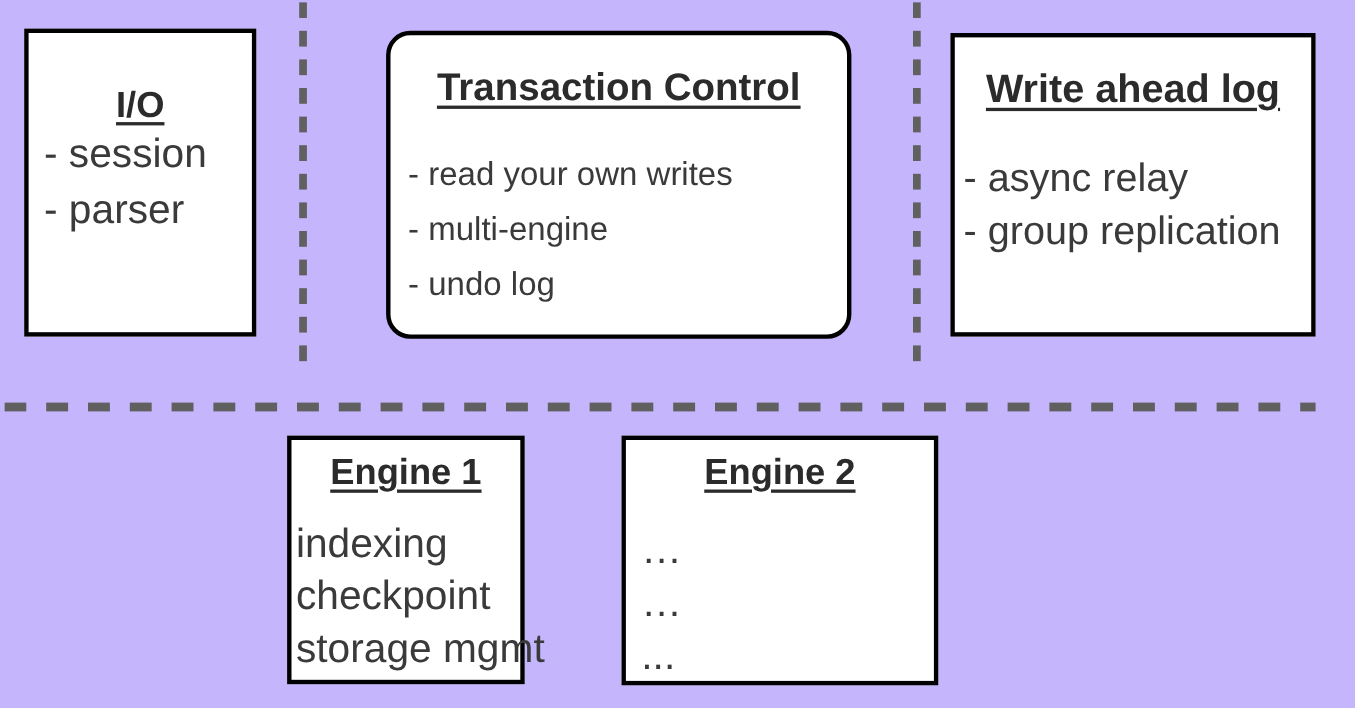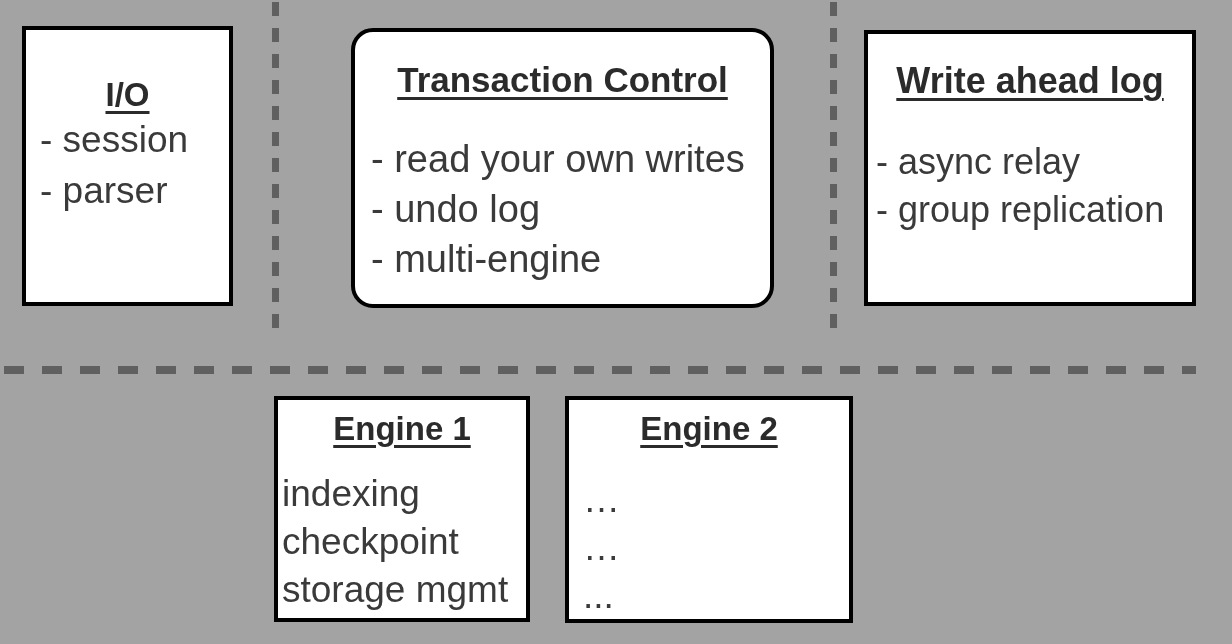--- a/index.html
+++ b/index.html
@@ -7,21 +7,21 @@
     padding: 0;
     background: #ffffff;
   }
   body {
     font-family: "Liberation Sans", sans-serif;
   }
   #canvas {
     position: relative;
     width: 1232px;
     height: 644px;
-    background: #a3a3a3;
+    background: #c4b5fd;
     overflow: hidden;
   }
 
   
   .box {
     position: absolute;
     box-sizing: border-box;
     background: #ffffff;
     border: 4px solid #000000;
   }
@@ -39,28 +39,28 @@
     white-space: nowrap;
   }
   .box-body .line {
     white-space: pre;
   }
 
   
   #box-io        { left: 22px;  top: 26px;  width: 211px; height: 280px; }
   #box-txn       { left: 351px; top: 28px;  width: 423px; height: 280px; border-radius: 22px; }
   #box-wal       { left: 864px; top: 30px;  width: 332px; height: 276px; }
-  #box-engine-1  { left: 274px; top: 396px; width: 256px; height: 226px; }
+  #box-engine-1  { left: 261px; top: 396px; width: 216px; height: 226px; }
   #box-engine-2  { left: 565px; top: 396px; width: 288px; height: 227px; }
 
   #box-io .box-title       { font-size: 33px; margin-top: 46px; }
   #box-io .box-body        { font-size: 37px; line-height: 51px; padding-left: 14px; }
 
   #box-txn .box-title      { font-size: 35px; margin-top: 28px; }
-  #box-txn .box-body       { font-size: 38px; line-height: 50px; margin-top: 34px; padding-left: 16px; }
+  #box-txn .box-body       { font-size: 30px; line-height: 50px; margin-top: 34px; padding-left: 16px; }
 
   #box-wal .box-title      { font-size: 36px; margin-top: 26px; }
   #box-wal .box-body       { font-size: 36px; line-height: 48px; margin-top: 36px; padding-left: 8px; }
 
   #box-engine-1 .box-title { font-size: 33px; margin-top: 10px; }
   #box-engine-1 .box-body  { font-size: 37px; line-height: 48px; margin-top: 22px; padding-left: 4px; }
 
   #box-engine-2 .box-title { font-size: 33px; margin-top: 10px; }
   #box-engine-2 .box-body  { font-size: 37px; line-height: 48px; margin-top: 28px; padding-left: 14px; }
 
@@ -107,22 +107,22 @@
     <div class="box-body">
       <div class="line">- session</div>
       <div class="line">- parser</div>
     </div>
   </div>
 
   <div class="box" id="box-txn">
     <div class="box-title">Transaction Control</div>
     <div class="box-body">
       <div class="line">- read your own writes</div>
+      <div class="line">- multi-engine</div>
       <div class="line">- undo log</div>
-      <div class="line">- multi-engine</div>
     </div>
   </div>
 
   <div class="box" id="box-wal">
     <div class="box-title">Write ahead log</div>
     <div class="box-body">
       <div class="line">- async relay</div>
       <div class="line">- group replication</div>
     </div>
   </div>

